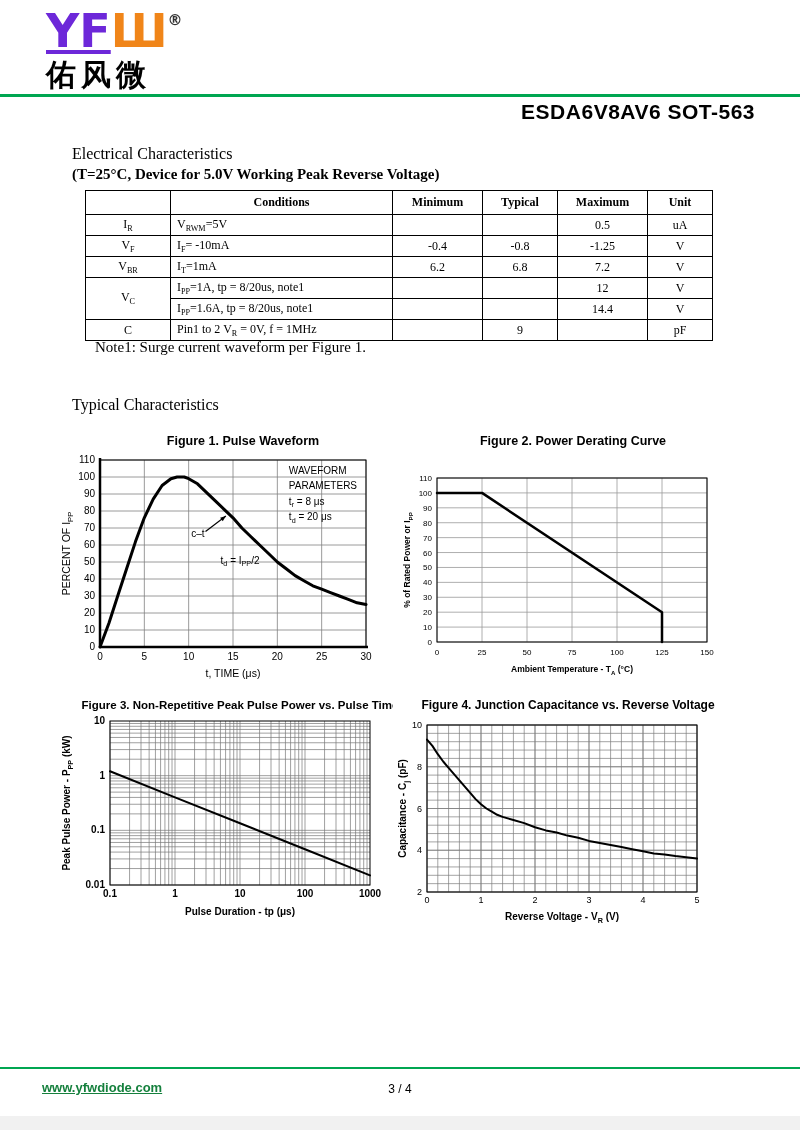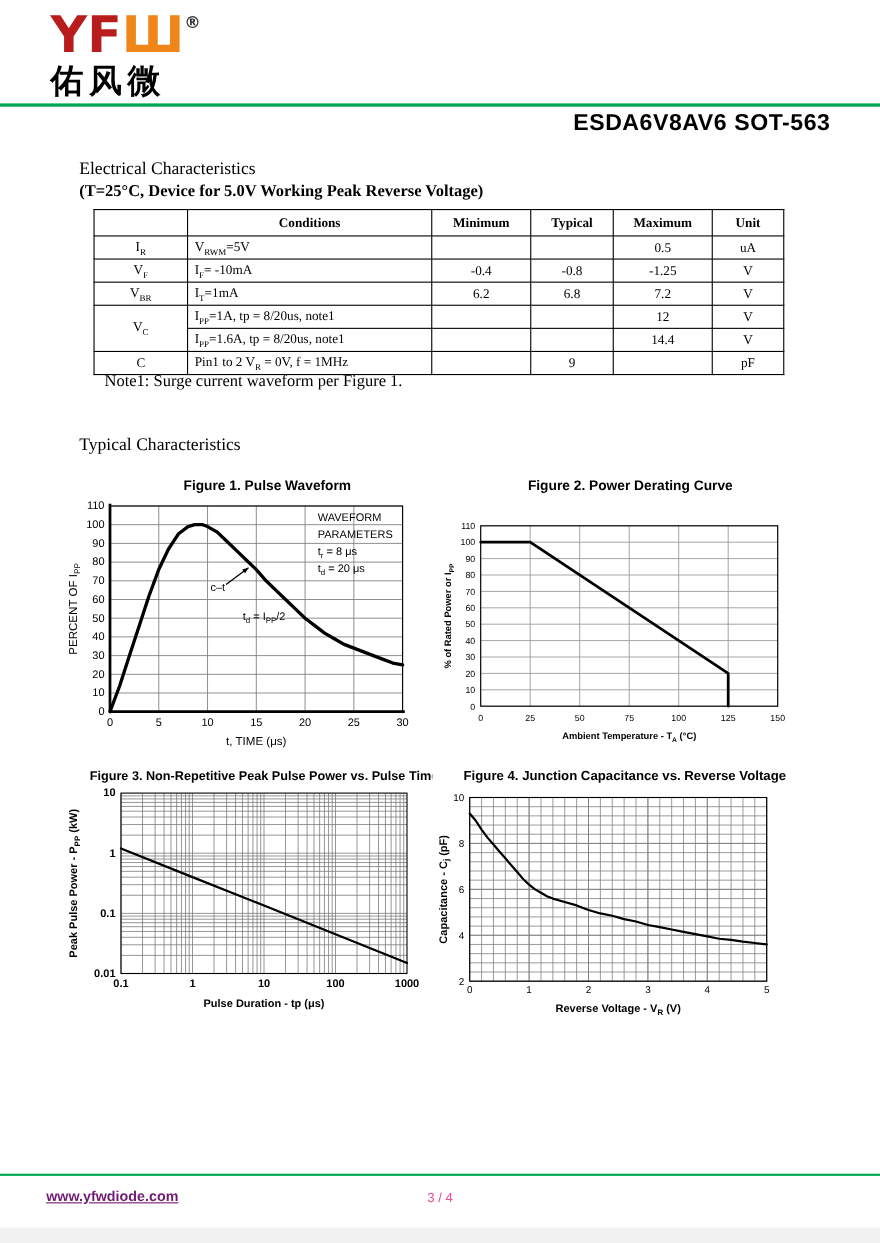--- a/index.html
+++ b/index.html
@@ -22,31 +22,31 @@
                 font-family:"Liberation Serif",serif;overflow:hidden;white-space:nowrap;}
   .ec th{font-weight:bold;height:23px;}
   .ec td.left{text-align:left;}
   sub{font-size:0.68em;}
   
   .fig svg{display:block;}
   svg text{font-family:"Liberation Sans",sans-serif;fill:#000;}
   
   .foot{font-family:"Liberation Sans",sans-serif;}
   .site{font-weight:bold;font-size:13px;text-decoration:underline;}
-  .pageno{font-size:12px;color:#ec4899;}
+  .pageno{font-size:12px;color:#000000;}
   .company{font-weight:bold;font-size:14px;}
   .bottom-edge{background:#f1f1f1;}
 </style>
 </head>
 <body>
 
 <div class="page">
 
   <div class="abs" style="left:46px;top:8px;">
-    <div class="logo-yfw"><span style="color: #b91c1c;">YF</span><span style="color: rgb(240, 133, 25);">Ш</span><span class="reg">®</span></div>
+    <div class="logo-yfw"><span style="color: #6d28d9; text-decoration: underline;">YF</span><span style="color: rgb(240, 133, 25);">Ш</span><span class="reg">®</span></div>
     <div class="logo-cn" style="margin-top:6px;">佑风微</div>
   </div>
   <div class="abs part-title" style="right:45px;top:64px;">ESDA6V8AV6  SOT-563</div>
   <div class="abs green-rule" style="left: 0px; top: 94px; width: 800px; height: 3px; background: rgb(0, 166, 81);"></div>
 
   <div class="abs h1" style="left:72px;top:145px;">Electrical Characteristics</div>
   <div class="abs h2" style="left:72px;top:166px;">(T=25°C, Device for 5.0V Working Peak Reverse Voltage)</div>
 
   <table class="ec abs" style="left:85px;top:190px;">
     <colgroup>
@@ -380,16 +380,16 @@
         <text x="24" y="114.5" text-anchor="end" font-size="9"><tspan>6</tspan></text>
         <text x="24" y="72.75" text-anchor="end" font-size="9"><tspan>8</tspan></text>
         <text x="24" y="31" text-anchor="end" font-size="9"><tspan>10</tspan></text>
         <text x="164" y="223" text-anchor="middle" font-size="10" font-weight="bold"><tspan>Reverse Voltage - V</tspan><tspan dy="2.5" font-size="7.2">R</tspan><tspan dy="-2.5"> (V)</tspan></text>
         <text x="8" y="111.5" text-anchor="middle" font-size="10" font-weight="bold" transform="rotate(-90 8 111.5)"><tspan>Capacitance - C</tspan><tspan dy="2.5" font-size="7.2">j</tspan><tspan dy="-2.5"> (pF)</tspan></text>
         <polyline points="29.0,42.6 34.4,48.9 39.8,57.2 45.2,64.5 50.6,70.8 56.0,77.1 61.4,83.3 66.8,89.6 72.2,95.8 77.6,102.1 83.0,107.3 88.4,111.5 93.8,114.6 99.2,117.8 104.6,119.9 115.4,123.0 126.2,126.1 137.0,130.3 147.8,133.4 158.6,135.5 169.4,138.6 180.2,140.7 191.0,143.9 201.8,145.9 212.6,148.0 223.4,150.1 234.2,152.2 245.0,154.3 255.8,156.4 266.6,157.4 277.4,159.1 288.2,160.3 299.0,161.6" fill="none" stroke="#000" stroke-width="2" stroke-linejoin="round" stroke-linecap="round"></polyline>
       </svg>
     </div>
 
   <div class="abs green-rule" style="left: 0px; top: 1067px; width: 800px; height: 2px; background: rgb(0, 166, 81);"></div>
-  <div class="abs foot site" style="left: 42px; top: 1080px; color: #701a75;">www.yfwdiode.com</div>
+  <div class="abs foot site" style="left: 42px; top: 1080px; color: #15803d;">www.yfwdiode.com</div>
   <div class="abs foot pageno" style="left:0;top:1082px;width:800px;text-align:center;">3 / 4</div>
   <div class="abs bottom-edge" style="left:0;top:1116px;width:800px;height:14px;"></div>
 </div>
 
 </body></html>

